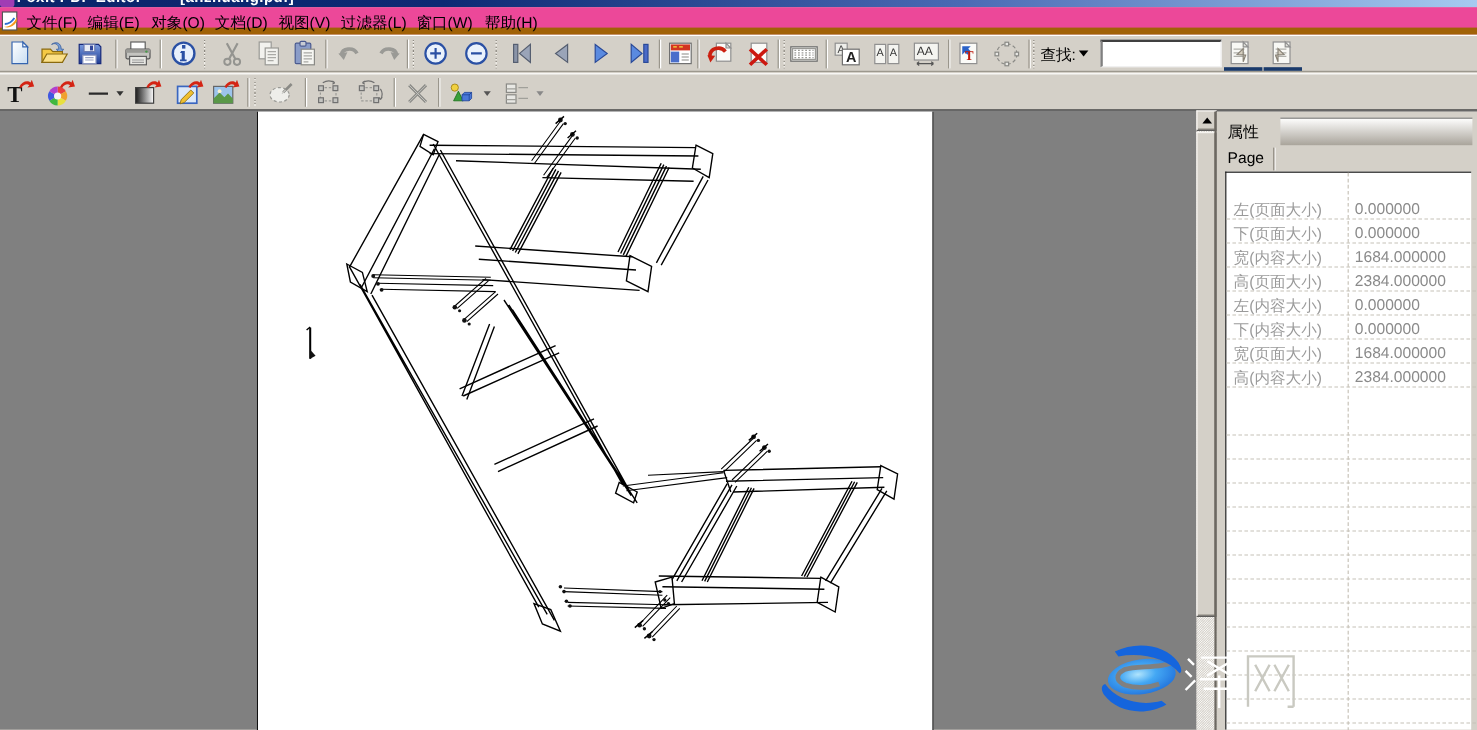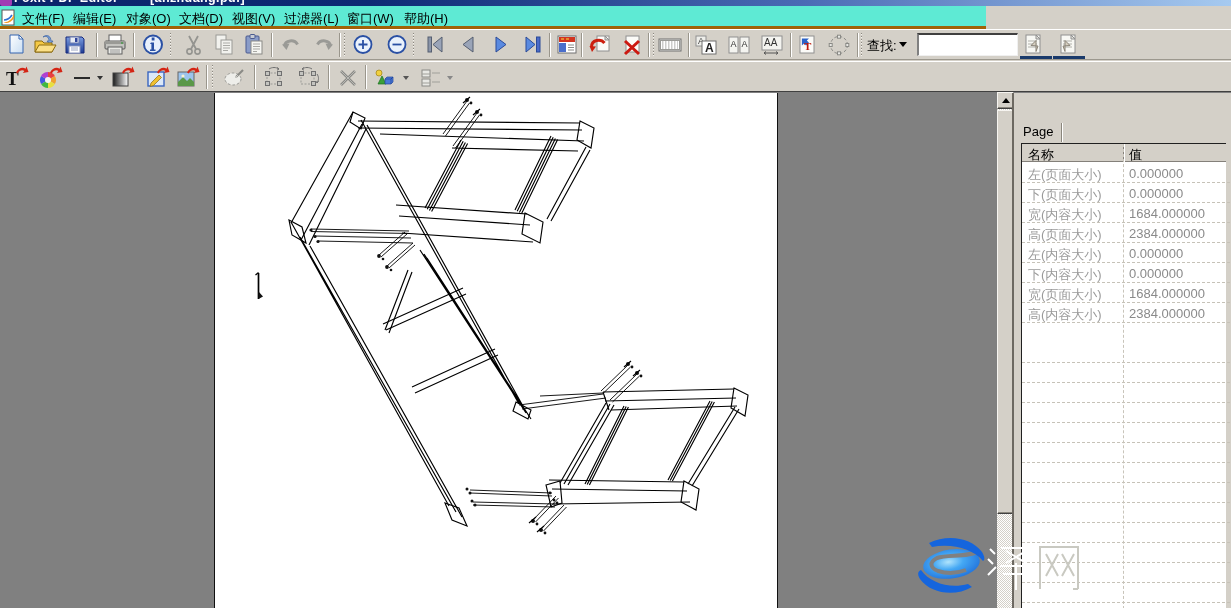--- a/index.html
+++ b/index.html
@@ -1,20 +1,20 @@
 <!DOCTYPE html>
 <html><head>
 <meta charset="utf-8">
 <style>
 *{margin:0;padding:0;box-sizing:border-box}
 html,body{width:1231px;height:608px;overflow:hidden;font-family:"Liberation Sans",sans-serif;background:#d4d0c8}
 #titlebar{position:absolute;left:0;top:0;width:1231px;height:6px;background:linear-gradient(to right,#0a246a 0%,#0d2a74 30%,#4a6ab4 65%,#a6caf0 100%);overflow:hidden}
 #titlebar .ttxt{position:absolute;left:14px;top:-9px;color:#fff;font-weight:bold;font-size:12.5px;letter-spacing:.4px;white-space:pre}
 #titlebar .tico{position:absolute;left:0;top:-8px;width:12px;height:14px;background:#a03cb4;border-radius:2px}
-#menubar{position:absolute;left:0;top:6px;width:986px;height:23px;background:#5eead4;border-bottom:3px solid #a16207}
+#menubar{position:absolute;left:0;top:6px;width:1231px;height:23px;background:#ec4899;border-bottom:6px solid #a16207}
 .mi{position:absolute;top:4px;font-size:13px;color:#000;white-space:nowrap}
 #mdocico{position:absolute;left:1px;top:3px}
 #tb1{position:absolute;left:0;top:29px;width:1231px;height:31px;background:#d4d0c8;border-top:1px solid #fff;border-bottom:1px solid #9c988e}
 #tb2{position:absolute;left:0;top:61px;width:1231px;height:30px;background:#d4d0c8;border-top:1px solid #fff}
 .ic{position:absolute;top:3px}
 #tb2 .ic{top:3px}
 .sep{position:absolute;top:3px;width:2px;height:24px;border-left:1px solid #9a968c;border-right:1px solid #fff}
 .grip{position:absolute;top:3px;width:4px;height:24px;background-image:repeating-linear-gradient(to bottom,#8c8880 0 1px,#f4f2ee 1px 2px,transparent 2px 3px);background-size:1px 100%,1px 100%;background-repeat:repeat-y;background-position:0 0}
 #findlbl{position:absolute;left:867px;top:7px;font-size:13px}
 #finddrop{position:absolute;left:899px;top:12px;width:0;height:0;border-left:4px solid transparent;border-right:4px solid transparent;border-top:5px solid #000}
@@ -50,31 +50,30 @@
 </style>
 </head>
 <body>
 <div id="mainarea">
   <div id="pagewhite"></div>
   <div id="vscroll"></div>
   <div class="sbtn" id="sarrow" style="left:997px"></div>
   <div class="sbtn" id="sthumb" style="left:997px"></div>
   <div id="psplit"></div>
   <div id="panel">
+    <div id="pcaption">
+        <span class="lbl">属性</span>
+        <span class="grad"></span>
+      </div>
     <div id="ptab">
         <span class="lbl">Page</span>
         <span class="tsep"></span>
       </div>
   </div>
   <div id="ptable">
-    <div id="phead">
-        <span class="h1">名称</span>
-        <span class="hsep"></span>
-        <span class="h2">值</span>
-      </div>
     <div class="prow" style="top:19px">
         <span class="n">左(页面大小)</span>
         <span class="v">0.000000</span>
       </div>
     <div class="prow" style="top:39px">
         <span class="n">下(页面大小)</span>
         <span class="v">0.000000</span>
       </div>
     <div class="prow" style="top:59px">
         <span class="n">宽(内容大小)</span>

